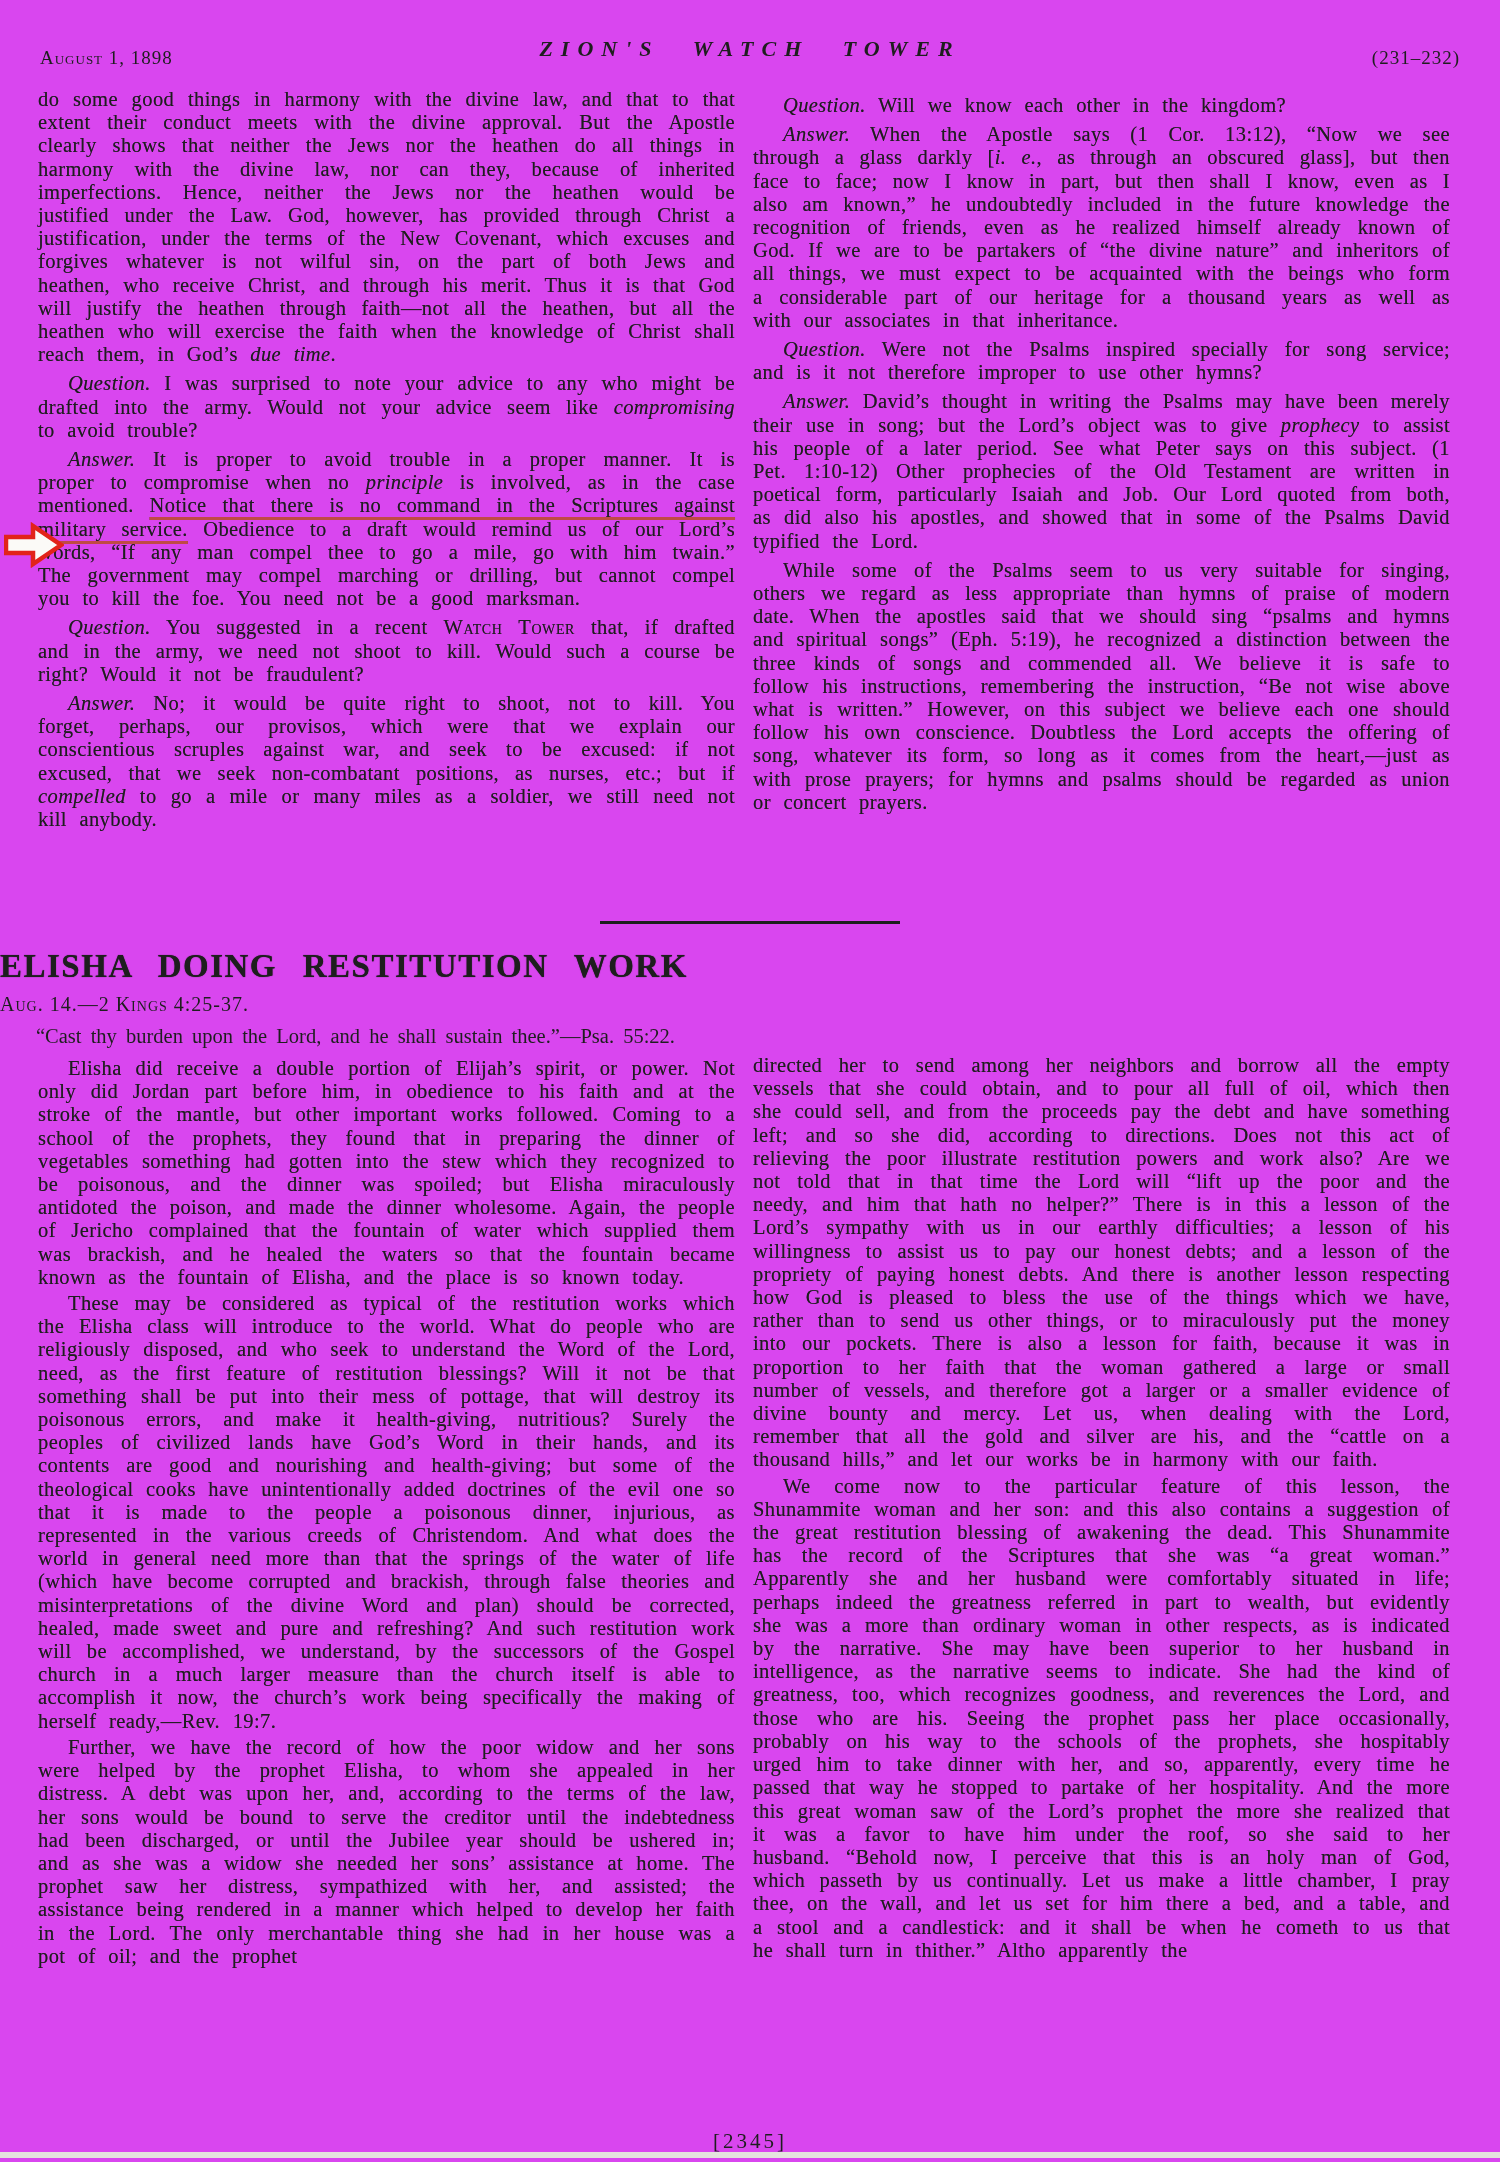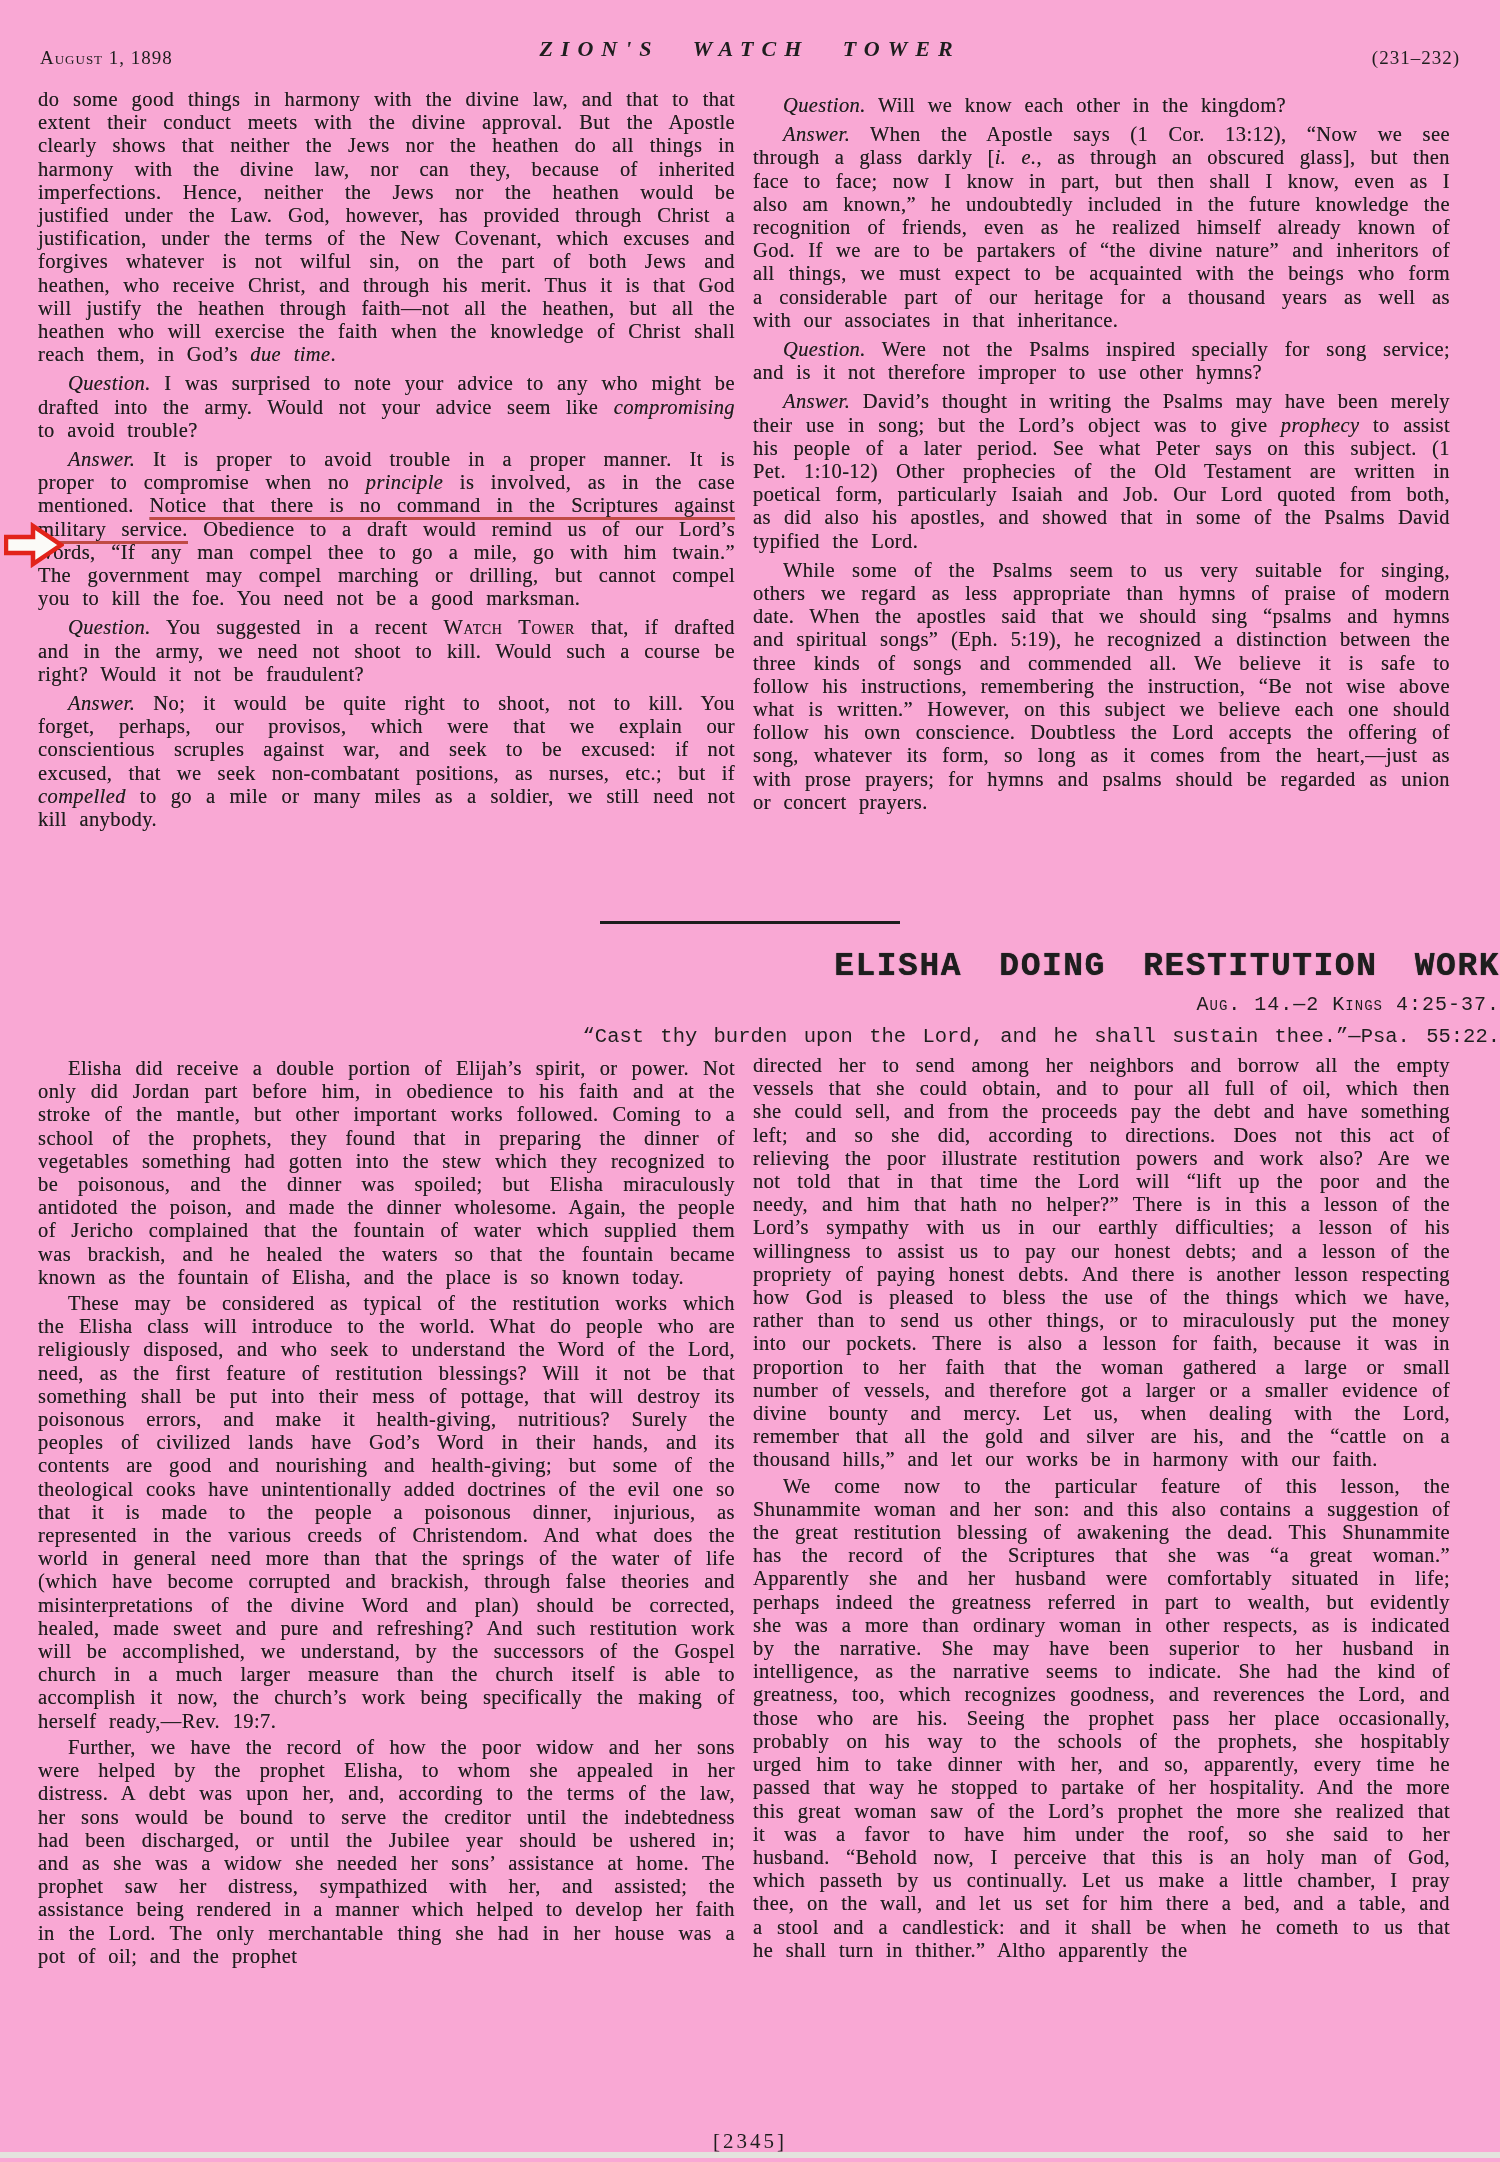--- a/index.html
+++ b/index.html
@@ -1,17 +1,17 @@
 <!DOCTYPE html>
 <html style="--underline-color: #c04a45; --arrow-color: #e2231a;"><head>
 <meta charset="utf-8">
 <style>
   html,body{margin:0;padding:0;background:#e9e8e4;}
   .page{
-    position:relative;width:1500px;height:2162px;background:#f9a8d4;
+    position:relative;width:1500px;height:2162px;background:#d946ef;
     font-family:"Liberation Serif","DejaVu Serif",serif;color:#1e1e1e;overflow:hidden;
   }
   
   .masthead{position:absolute;top:0;left:0;right:0;height:86px;}
   .m-date{position:absolute;left:40px;top:47px;font-size:19px;font-variant:small-caps;letter-spacing:1px;}
   .m-title{position:absolute;left:0;right:0;top:36px;text-align:center;font-style:italic;
            font-size:22px;letter-spacing:8px;word-spacing:20px;font-weight:600;}
   .m-pages{position:absolute;right:40px;top:47px;font-size:19px;letter-spacing:1px;}
   
   .columns{position:absolute;left:38px;display:flex;gap:18px;}
@@ -24,21 +24,21 @@
   .i{font-style:italic;}
   .sc{font-variant:small-caps;letter-spacing:.6px;}
   .u{text-decoration:underline;text-decoration-color:var(--underline-color,#c04a45);
      text-decoration-thickness:3px;text-underline-offset:4.5px;}
   .qa{top:88px;}
   .article-cols{top:1054px;}
   
   .divider{position:absolute;top:921px;left:50%;transform:translateX(-50%);
            width:300px;border-top:3.5px solid #1d1d1d;height:0;}
   
-  .article-head{position:absolute;top:948px;left:0;right:0;text-align:right;font-family:Liberation Mono, monospace;}
+  .article-head{position:absolute;top:948px;left:0;right:0;text-align:left;}
   .a-title{font-size:33px;letter-spacing:1.5px;word-spacing:16px;
            text-shadow:0 0 .9px currentColor;margin:0;}
   .a-ref{font-size:20px;font-variant:small-caps;letter-spacing:1px;margin-top:8px;}
   .a-golden{font-size:20.5px;margin-top:9px;word-spacing:4px;padding-left:36px;}
   
   .margin-arrow{position:absolute;left:4px;top:522px;width:60px;height:46px;}
   
   .footer{position:absolute;top:2086px;left:0;right:0;text-align:center;
           font-size:21px;letter-spacing:3px;margin-top:43px;}
   

